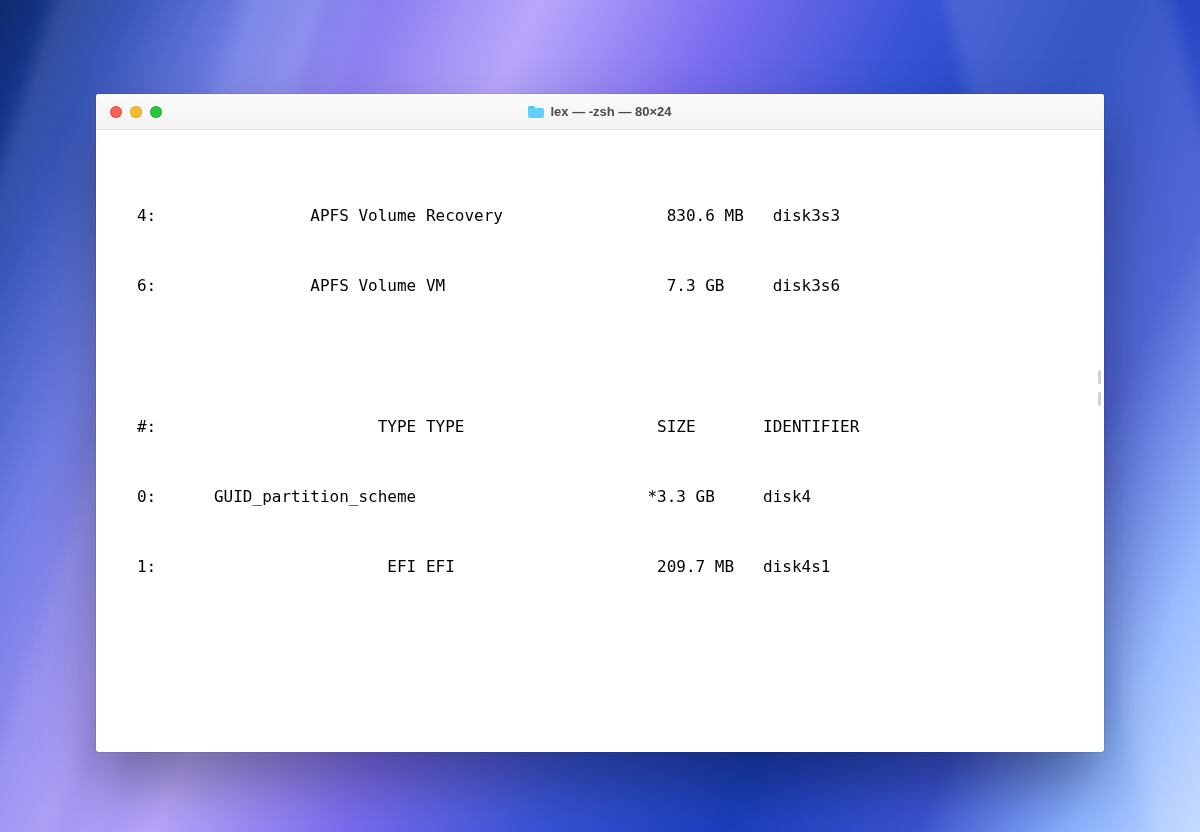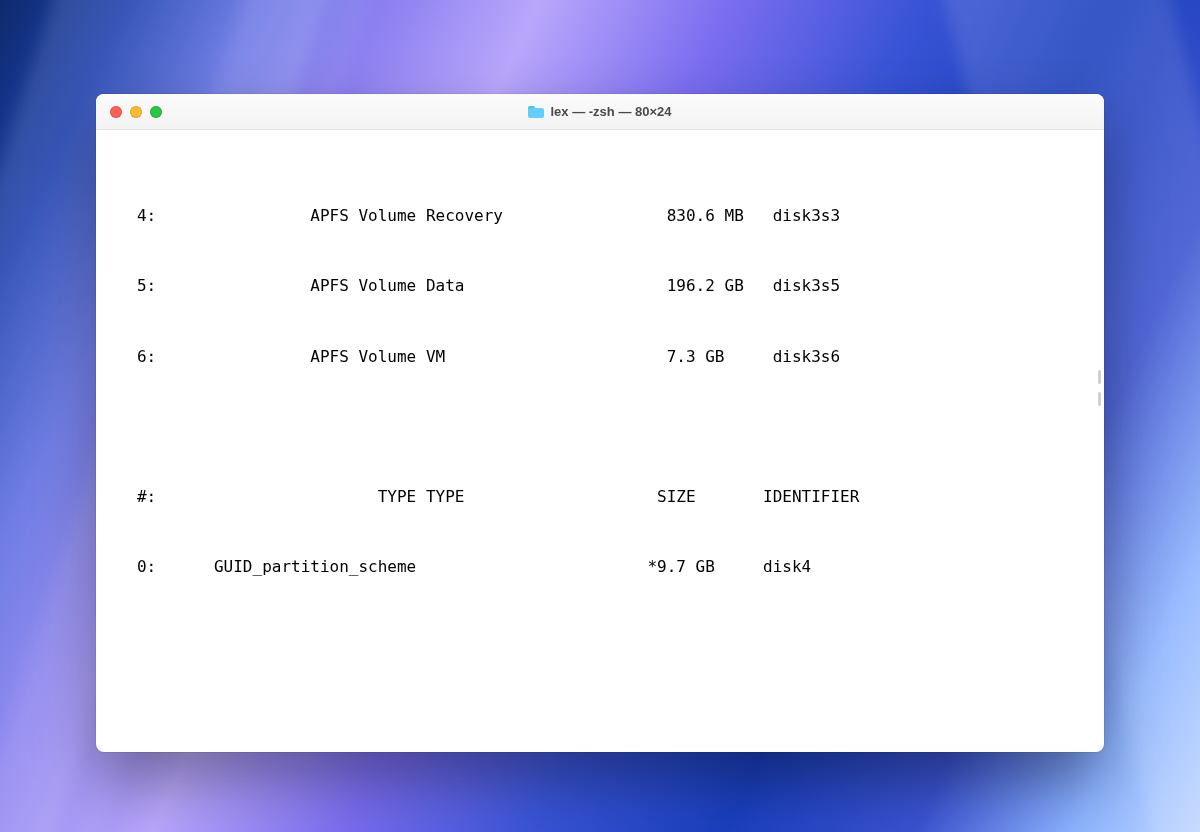--- a/index.html
+++ b/index.html
@@ -19,21 +19,21 @@
   }
   .s1 { left: -80px; top: -120px; width: 260px; height: 1100px; }
   .s2 { left: 120px; top: -160px; width: 120px; height: 1100px; background: rgba(255,255,255,0.08); }
   .s3 { right: -60px; top: -180px; width: 220px; height: 1100px; transform: rotate(-14deg); }
 
   .window {
     position: absolute;
     left: 96px; top: 94px;
     width: 1008px; height: 658px;
     background: #ffffff;
-    border-radius: 8px;
+    border-radius: 3px;
     box-shadow: 0 30px 60px rgba(0,0,0,0.35), 0 0 0 1px rgba(0,0,0,0.06);
     overflow: hidden;
   }
 
   .titlebar {
     height: 36px;
     display: flex; align-items: center;
     border-bottom: 1px solid #e4e4e4;
     background: linear-gradient(#fbfbfb, #f3f3f3);
     position: relative;
@@ -105,25 +105,25 @@
         <span class="tab"></span>
           <span class="body"></span>
       </span>
       <span>lex — -zsh — 80×24</span>
     </div>
   </div>
 
   <div class="term" id="term">
     
     <span class="line">   4:                APFS Volume Recovery                 830.6 MB   disk3s3</span>
-    <span class="line">   5:                APFS Volume Data                     196.2 GB   disk3s5</span>
     <span class="line">   6:                APFS Volume VM                       7.3 GB     disk3s6</span>
     <span class="line"></span>
     <span class="line">   #:                       TYPE TYPE                    SIZE       IDENTIFIER</span>
-    <span class="line">   0:      GUID_partition_scheme                        *9.7 GB     disk4</span>
+    <span class="line">   0:      GUID_partition_scheme                        *3.3 GB     disk4</span>
+    <span class="line">   1:                        EFI EFI                     209.7 MB   disk4s1</span>
     
     
 
     
     
 
     
     
     
     

